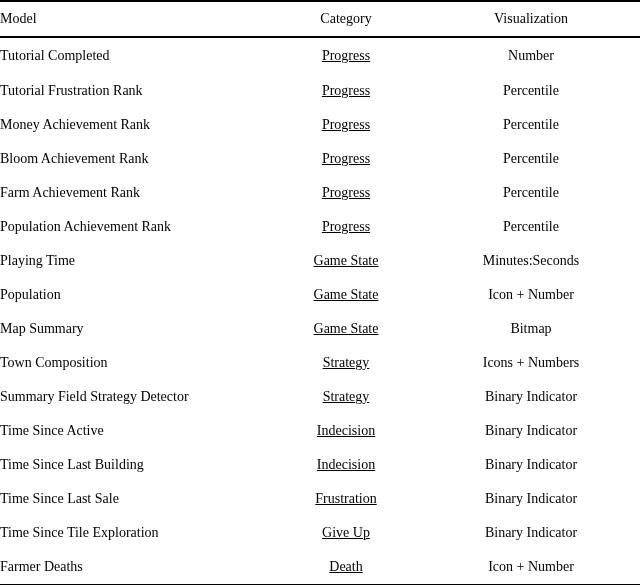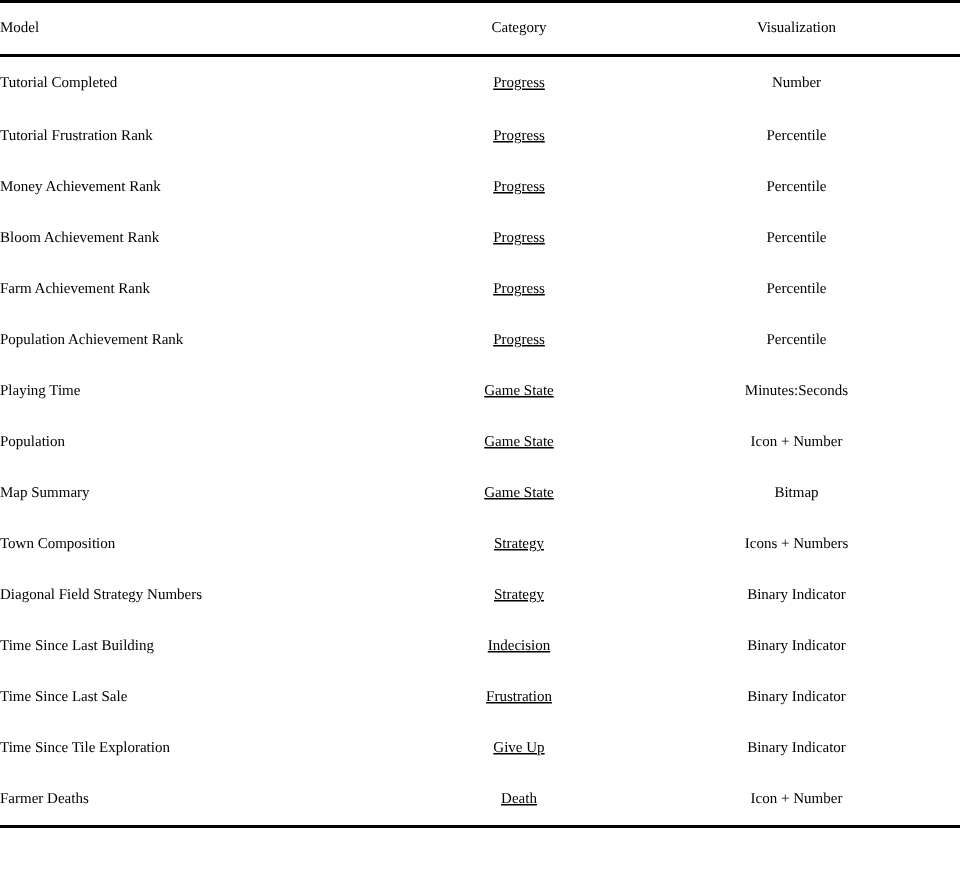--- a/index.html
+++ b/index.html
@@ -21,21 +21,21 @@
     position: relative;
     width: 640px;
     height: 585px;
     box-sizing: border-box;
   }
 
   table.booktabs {
     width: 640px;
     border-collapse: collapse;
     table-layout: fixed;
-    font-size: 10px;
+    font-size: 14px;
     line-height: 1;
   }
 
   
   col.col-model        { width: 270px; }
   col.col-category     { width: 152px; }
   col.col-visualization{ width: 218px; }
 
   
   table.booktabs thead tr.header-row th {
@@ -154,22 +154,27 @@
           <td class="cell-model">Map Summary</td>
           <td class="cell-category">Game State</td>
           <td class="cell-visualization">Bitmap</td>
         </tr>
         <tr class="data-row">
           <td class="cell-model">Town Composition</td>
           <td class="cell-category">Strategy</td>
           <td class="cell-visualization">Icons + Numbers</td>
         </tr>
         <tr class="data-row">
-          <td class="cell-model">Diagonal Field Strategy Numbers</td>
+          <td class="cell-model">Summary Field Strategy Detector</td>
           <td class="cell-category">Strategy</td>
+          <td class="cell-visualization">Binary Indicator</td>
+        </tr>
+        <tr class="data-row">
+          <td class="cell-model">Time Since Active</td>
+          <td class="cell-category">Indecision</td>
           <td class="cell-visualization">Binary Indicator</td>
         </tr>
         <tr class="data-row">
           <td class="cell-model">Time Since Last Building</td>
           <td class="cell-category">Indecision</td>
           <td class="cell-visualization">Binary Indicator</td>
         </tr>
         <tr class="data-row">
           <td class="cell-model">Time Since Last Sale</td>
           <td class="cell-category">Frustration</td>

